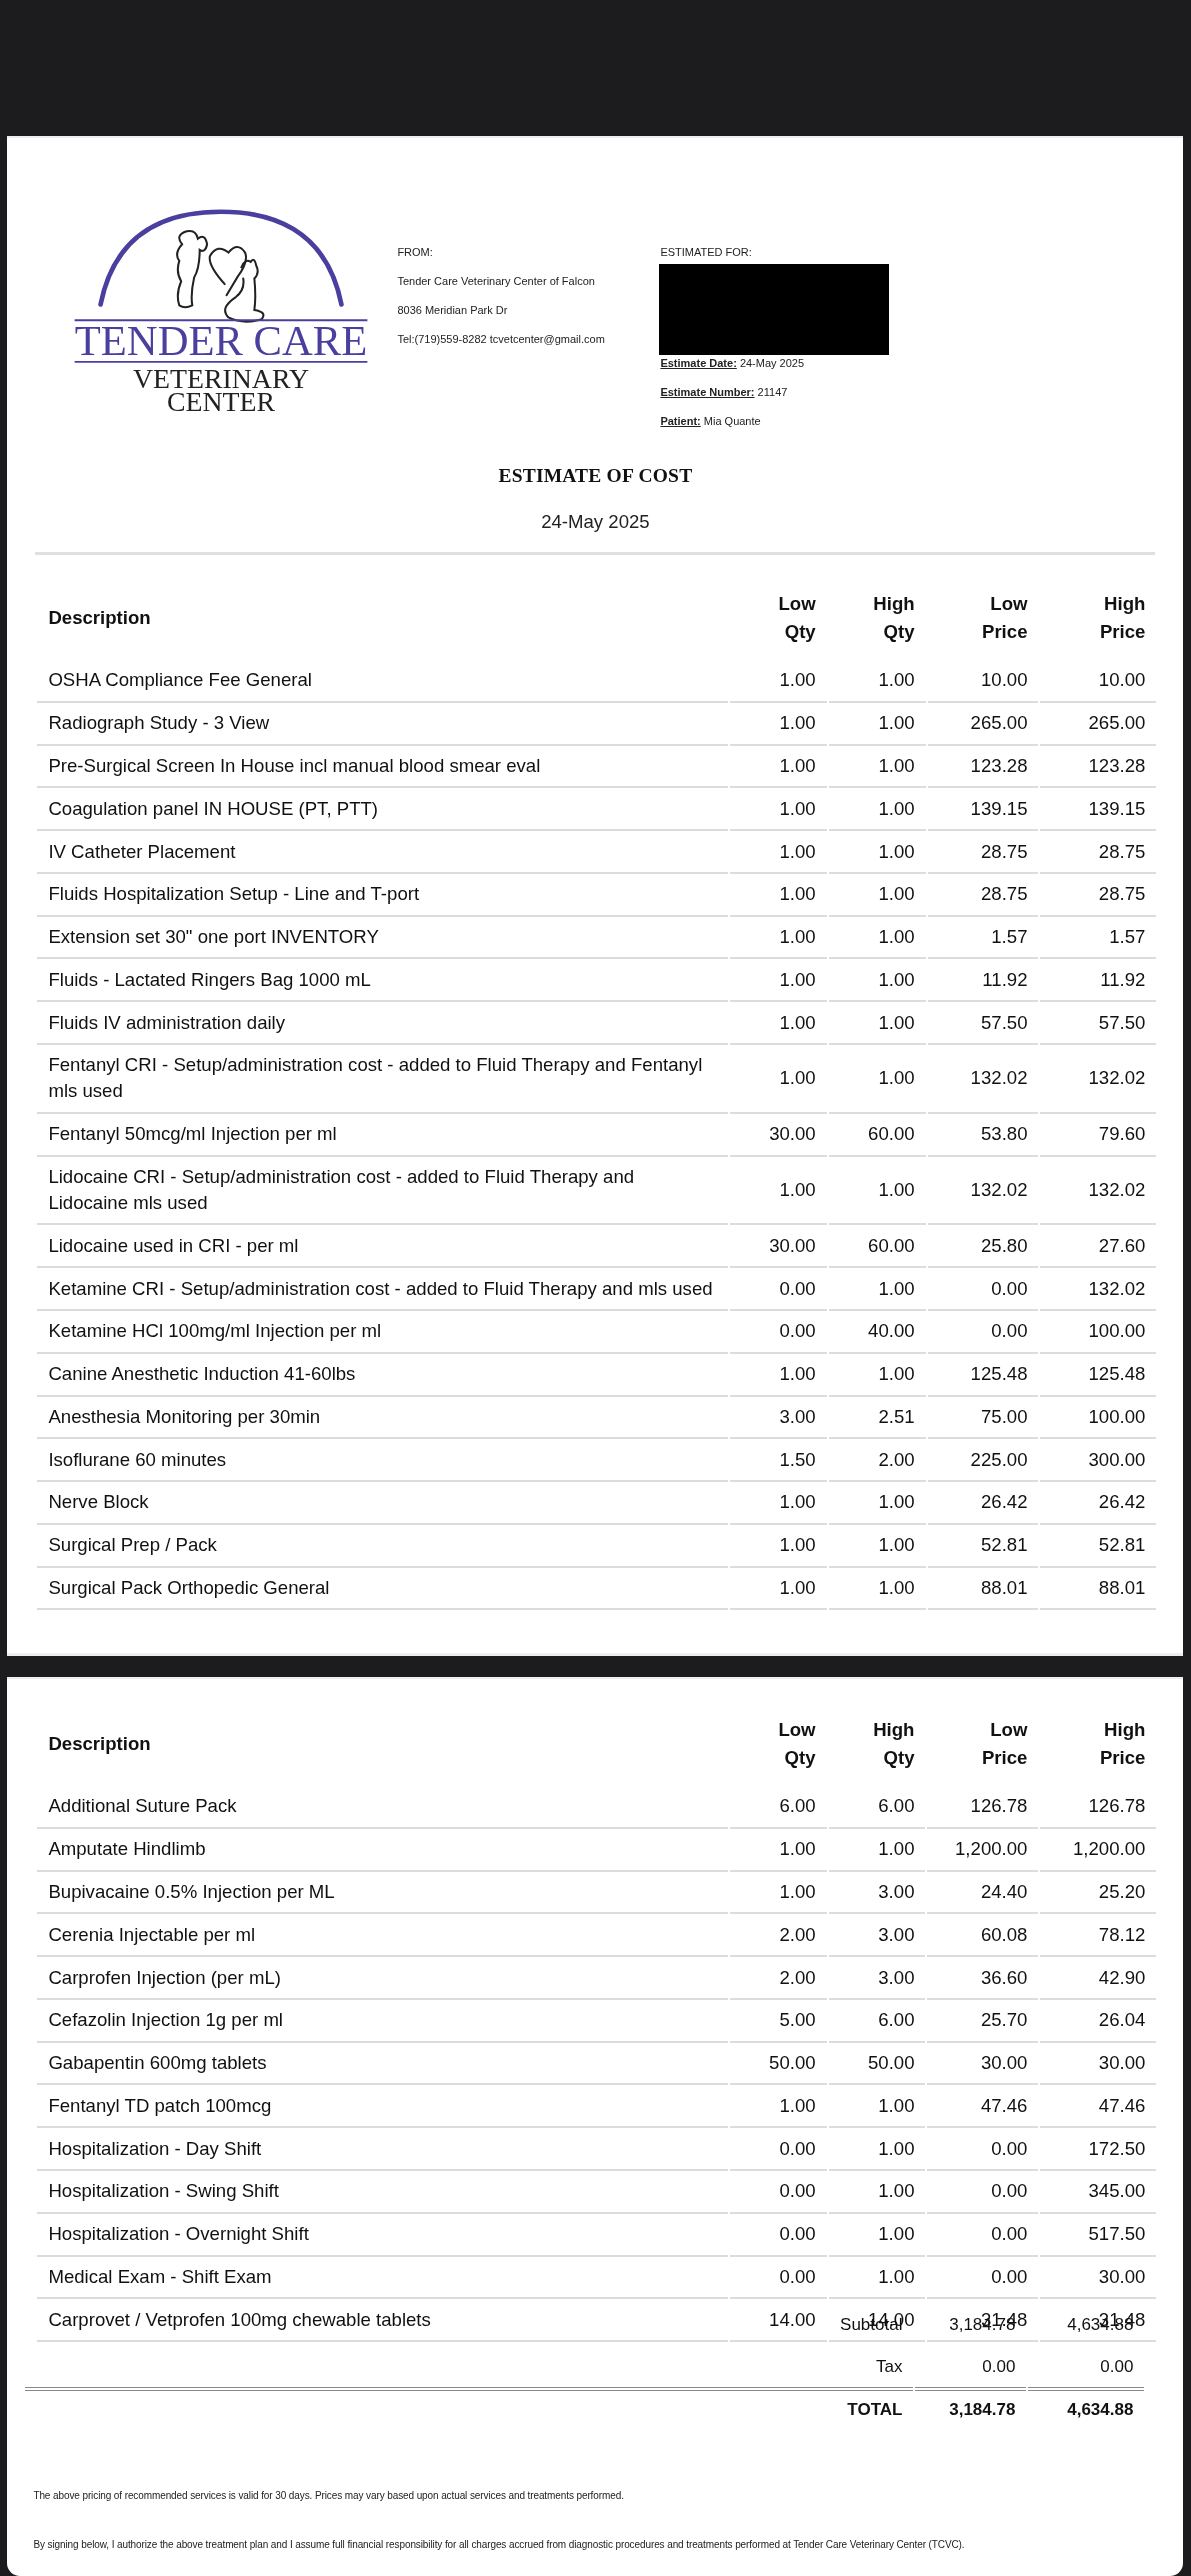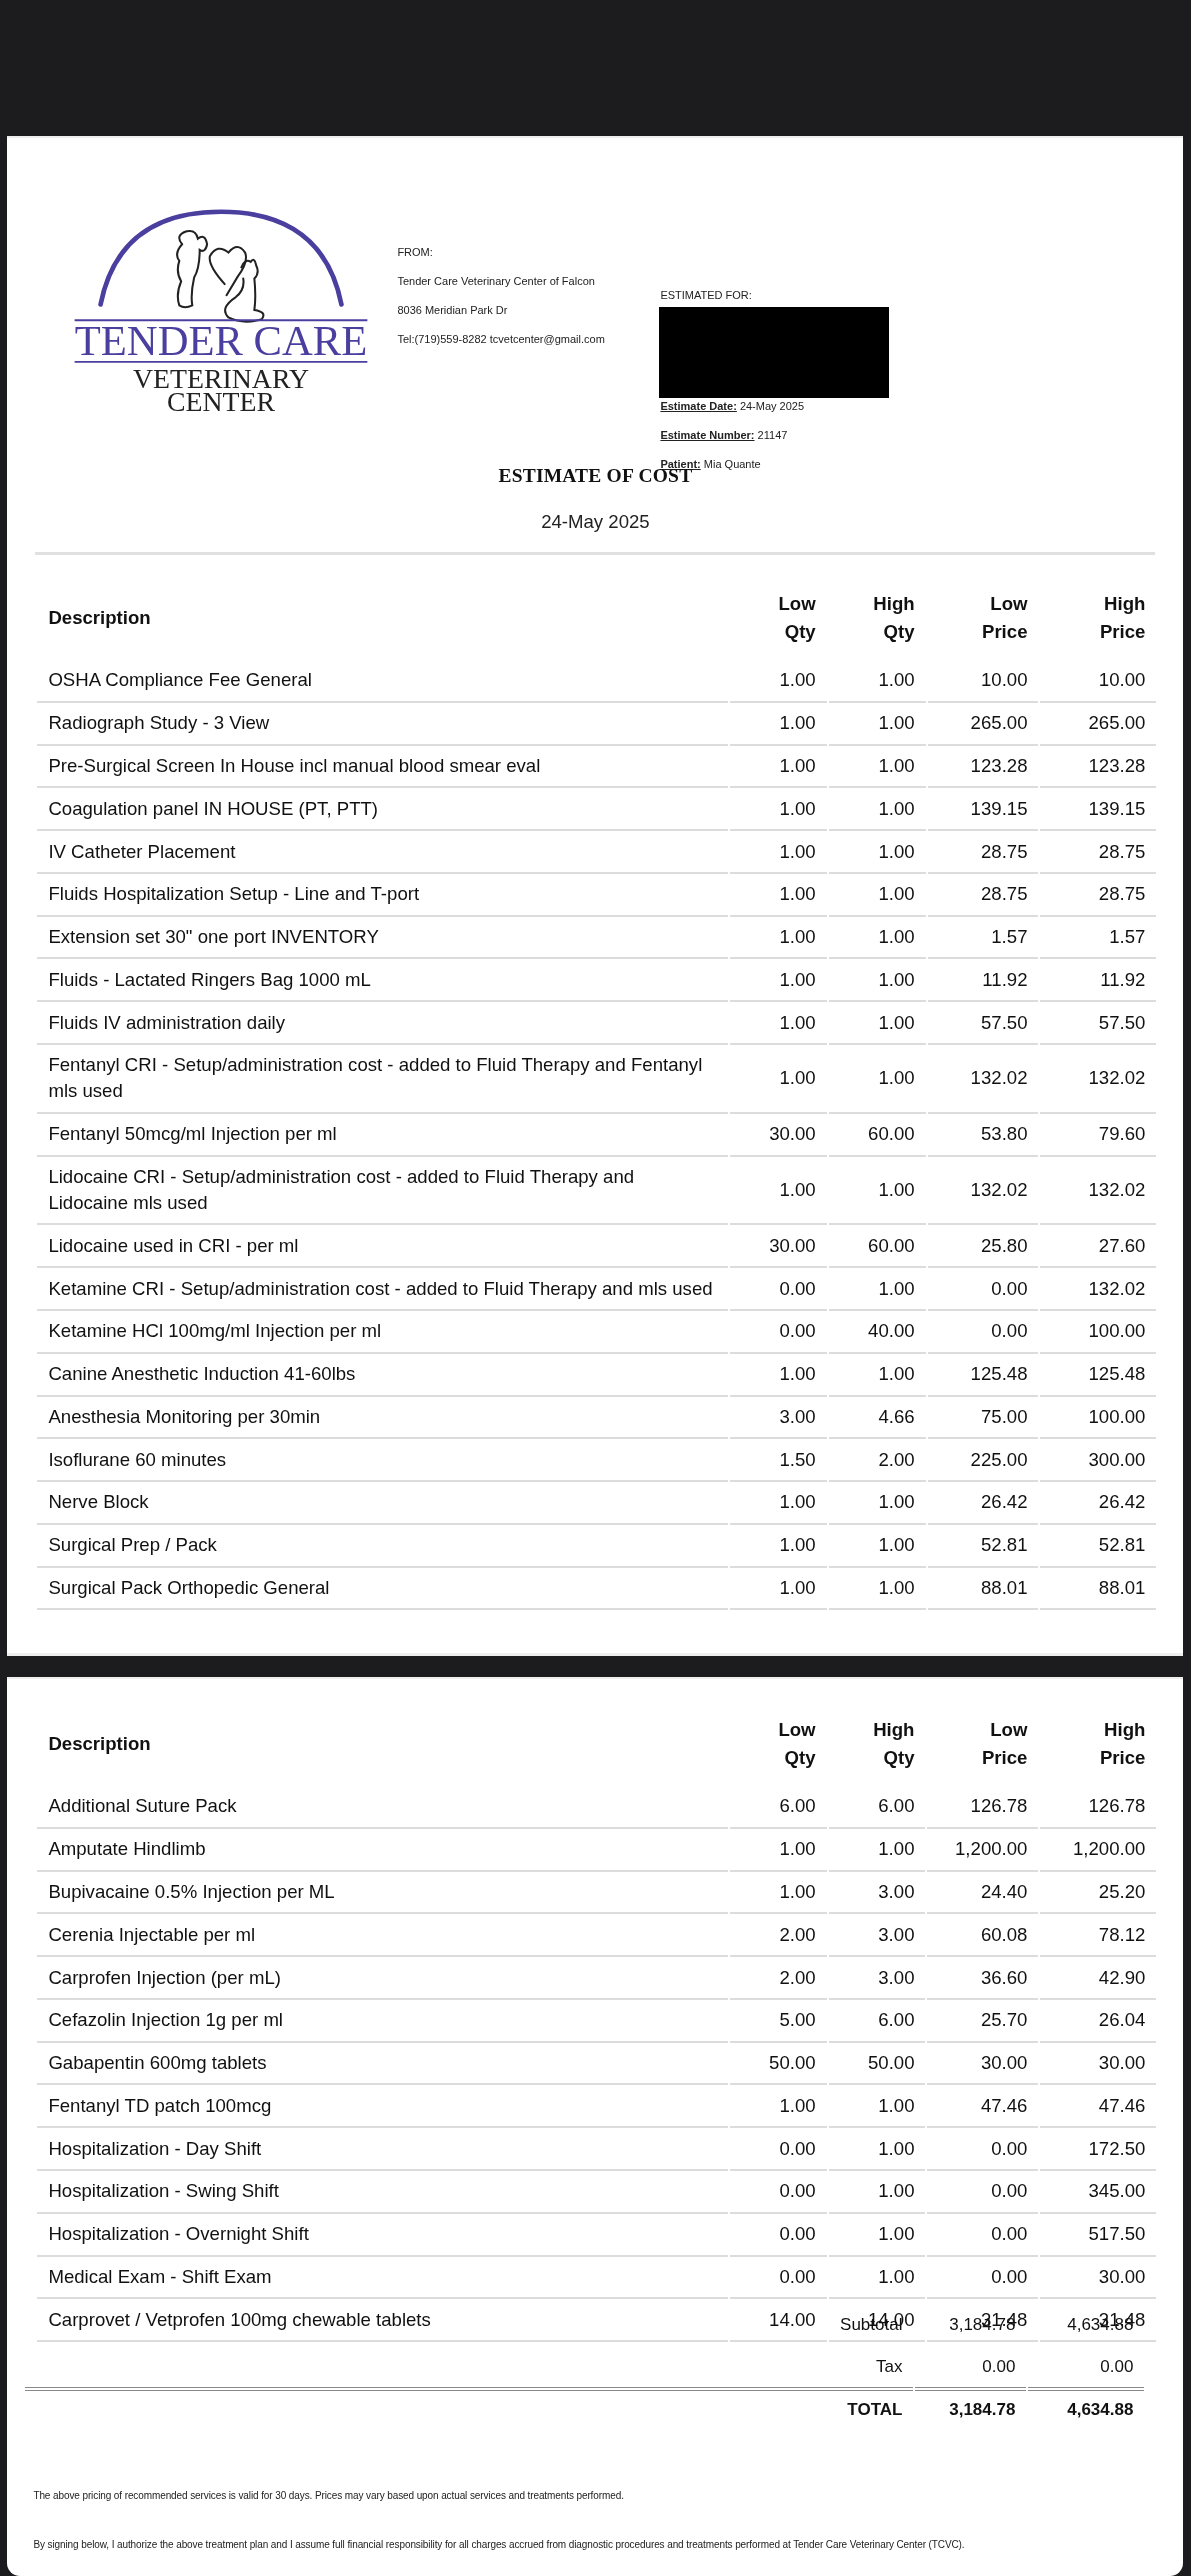--- a/index.html
+++ b/index.html
@@ -11,21 +11,21 @@
   .page { position: absolute; left: 7.4px; width: 1176px; background: #fff; }
   .page1 { top: 136px; height: 1520px; border-top: 2.8px solid #eeeeee; }
   .page2 { top: 1677px; height: 899px; border-top: 2.8px solid #eeeeee; border-bottom-left-radius: 13px; border-bottom-right-radius: 13px; }
   .page1::after { content: ""; position: absolute; left: 0; right: 0; bottom: 0; height: 2.8px; background: #eeeeee; }
 
   
   .logo { position: absolute; left: 56px; top: 46px; width: 316px; height: 227px; }
   .from { position: absolute; left: 390px; top: 107px; font-size: 11px; color: #222; }
   .from div { height: 29px; line-height: 15px; }
   .estfor { position: absolute; left: 653px; top: 107px; font-size: 11px; color: #222; }
-  .estfor .lbl { height: 18.6px; line-height: 15px; margin-top: 43px; }
+  .estfor .lbl { height: 18.6px; line-height: 15px; }
   .redact { width: 230px; height: 91px; background: #000; margin-left: -1.9px; }
   .estfor .meta { line-height: 15px; height: 29px; padding-top: 1.9px; }
   .estfor .meta b { font-weight: bold; text-decoration: underline; }
 
   .title { position: absolute; left: 0; right: 0; top: 327px; text-align: center; font-family: "Liberation Serif", serif; font-weight: bold; font-size: 19.5px; letter-spacing: 0.2px; }
   .subtitle { position: absolute; left: 0; right: 0; top: 373px; text-align: center; font-size: 18.6px; color: #222; }
   .hr-top { position: absolute; left: 28px; right: 28px; top: 414px; height: 2.8px; background: #e0e0e0; }
 
   
   table.items { position: absolute; left: 28px; width: 1123px; border-collapse: separate; border-spacing: 2.8px 0; font-size: 18.6px; }
@@ -221,21 +221,21 @@
         <tr class="single">
           <td class="desc">Canine Anesthetic Induction 41-60lbs</td>
           <td>1.00</td>
           <td>1.00</td>
           <td>125.48</td>
           <td>125.48</td>
         </tr>
         <tr class="single">
           <td class="desc">Anesthesia Monitoring per 30min</td>
           <td>3.00</td>
-          <td>4.66</td>
+          <td>2.51</td>
           <td>75.00</td>
           <td>100.00</td>
         </tr>
         <tr class="single">
           <td class="desc">Isoflurane 60 minutes</td>
           <td>1.50</td>
           <td>2.00</td>
           <td>225.00</td>
           <td>300.00</td>
         </tr>

